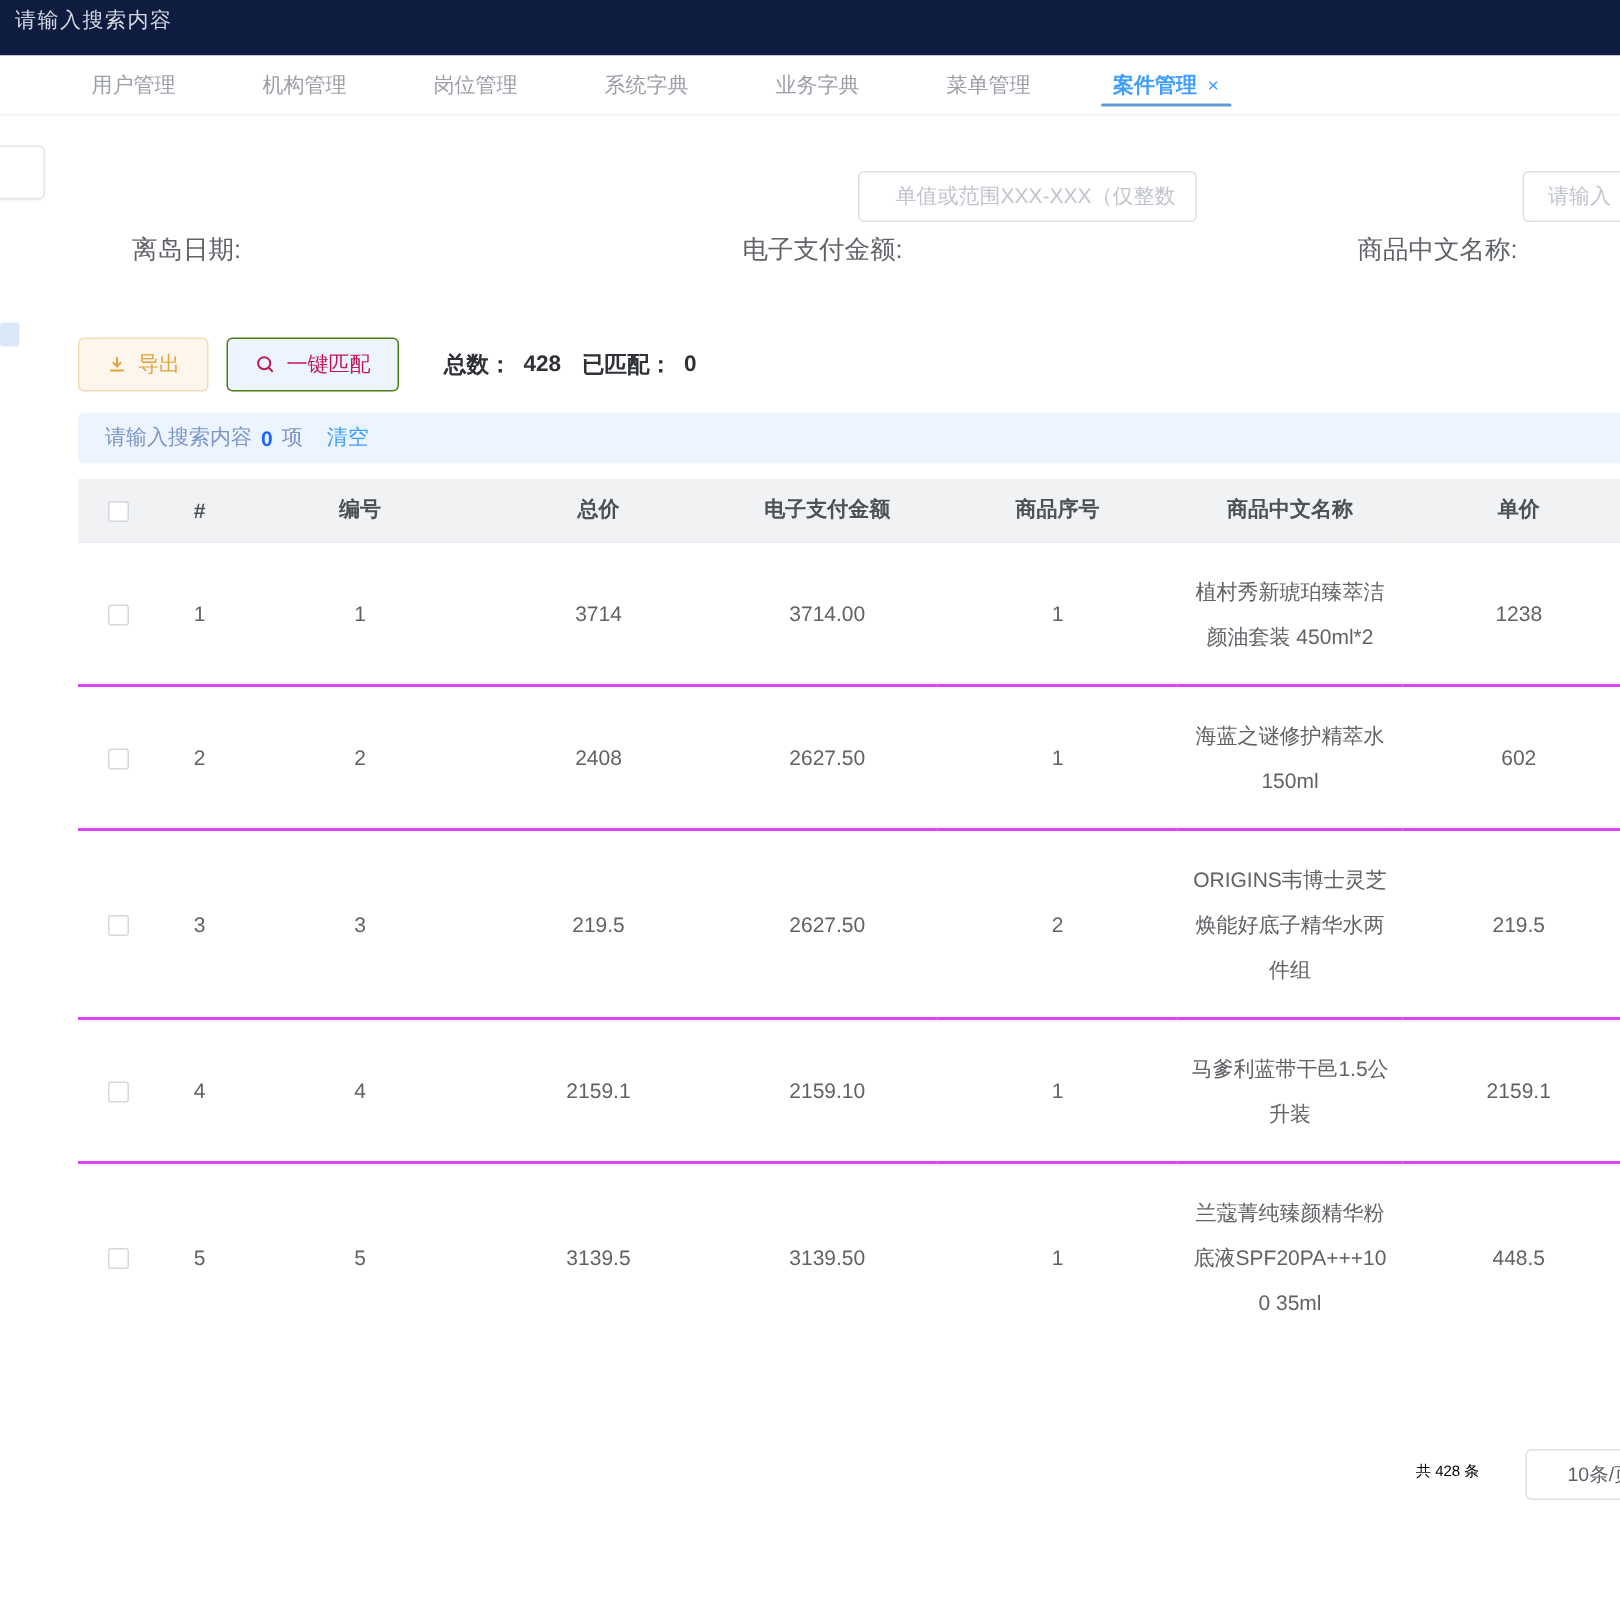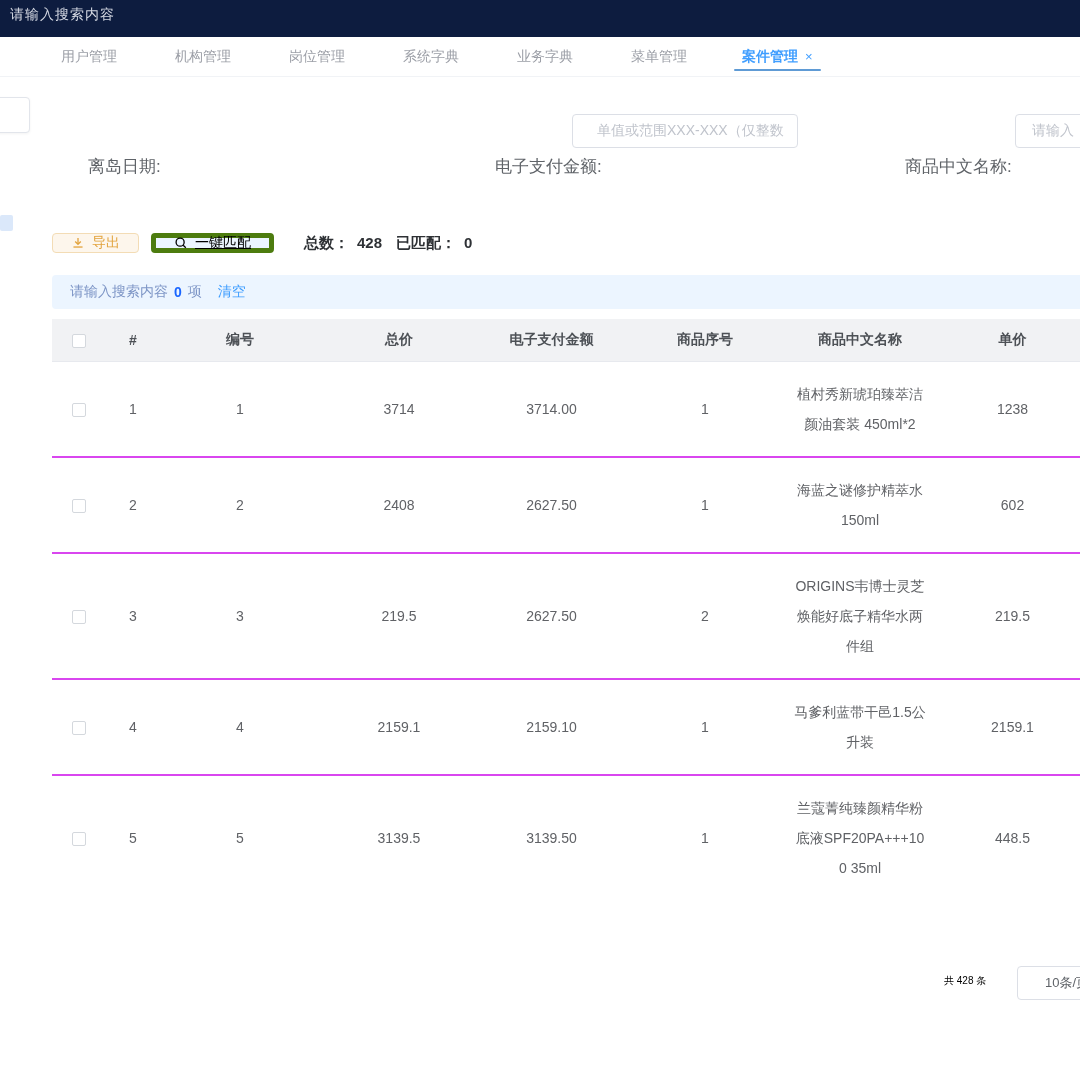--- a/index.html
+++ b/index.html
@@ -37,25 +37,25 @@
   .lab-amount { left:495px; }
   .lab-name   { left:905px; }
   
   .stray-box { position:absolute; left:-14px; top:97px; width:44px; height:36px;
                background:#fff; border:1px solid #e2e5eb; border-radius:4px;
                box-shadow:0 1px 3px rgba(0,0,0,.05); }
   .stray-chip { position:absolute; left:0; top:215px; width:13px; height:16px;
                 background:#dbe8fa; border-radius:2px; }
   
   .toolbar { display:flex; align-items:center; padding-left:52px; margin-top:58px; height:36px; }
-  .btn { height:20px; border-radius:4px; font-size:14px; display:inline-flex;
+  .btn { height:36px; border-radius:4px; font-size:14px; display:inline-flex;
          align-items:center; gap:7px; padding:0 18px; cursor:pointer; }
   .btn svg { display:block; }
   .btn-export { background:#fdf6ec; border:1px solid #f3dcb5; color:#e2a33d; }
-  .btn-match  { background:#ecf5ff; border:5px solid #4d7c0f; color:#000000; margin-left:12px;text-decoration:underline; }
+  .btn-match  { background:#ecf5ff; border:1px solid #4d7c0f; color:#be185d; margin-left:12px; }
   .stats { margin-left:30px; font-size:15px; color:#2e3135; font-weight:bold; display:flex; gap:14px; }
   .stats .pair { display:flex; gap:8px; }
   
   .sel-alert { margin:14px 0 0 52px; width:1038px; height:34px; background:#ecf5ff;
                border-radius:4px; display:flex; align-items:center; padding-left:18px;
                font-size:14px; color:#7d95c6; gap:6px; }
   .sel-alert .count { color:#1a66ff; font-weight:bold; }
   .sel-alert .clear { color:#409eff; margin-left:10px; cursor:pointer; }
   
   .table-wrap { margin:10px 0 0 52px; width:1038px; height:576px; overflow:hidden; }

